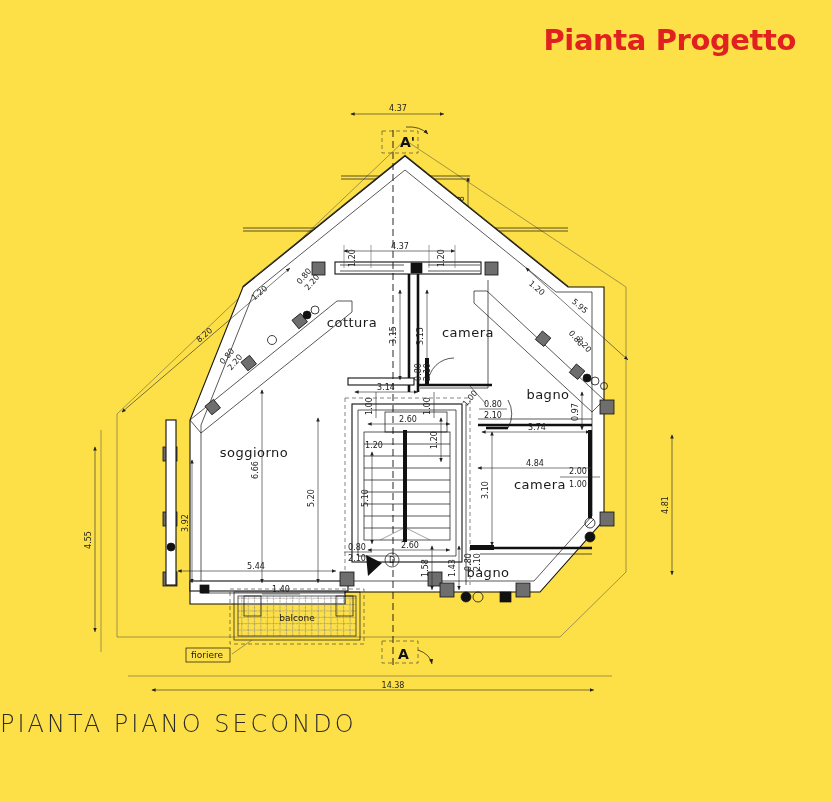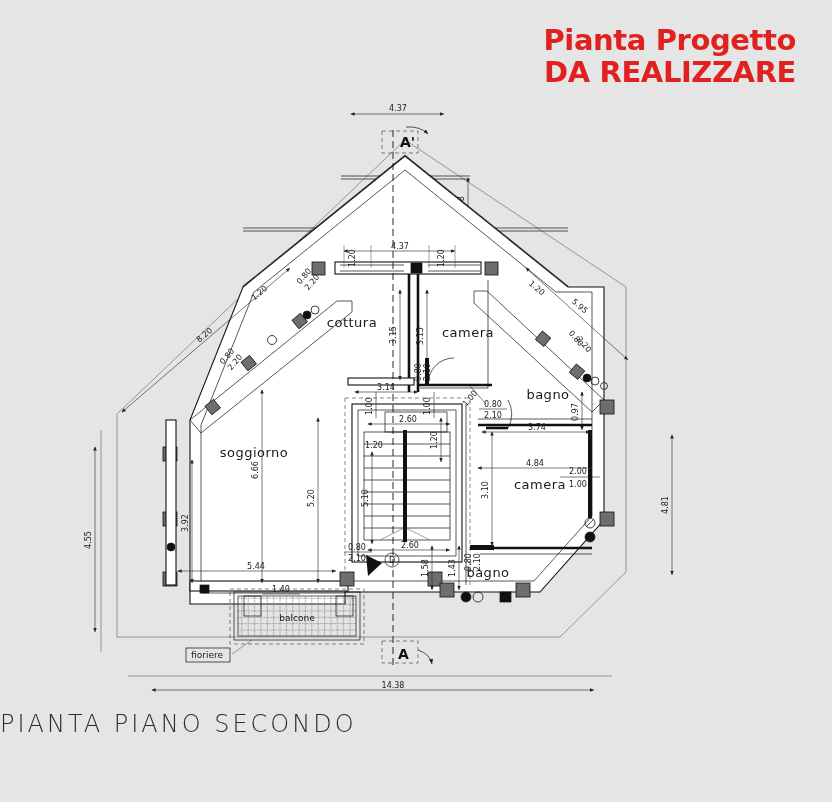--- a/index.html
+++ b/index.html
@@ -13,21 +13,21 @@
     position: relative;
     overflow: hidden;
     font-family: "Liberation Sans", sans-serif;
   }
 
   #sheet {
     position: absolute;
     left: 0; top: 0;
     width: 832px;
     height: 802px;
-    background: #e5e5e5;
+    background: #fde047;
   }
 
   
   .stamp {
     position: absolute;
     right: 36px;
     top: 24px;
     text-align: right;
     color: #e0211f;
     font-weight: bold;
@@ -97,21 +97,20 @@
   .fixture { fill: none; stroke: #111; stroke-width: 0.8; }
   .fixturefill { fill: #111; stroke: #111; stroke-width: 0.7; }
 </style>
 </head>
 <body>
 
 <div id="sheet">
 
   <div class="stamp">
     <span class="l1">Pianta Progetto</span>
-    <span class="l2">DA REALIZZARE</span>
   </div>
 
   <svg id="plan" viewBox="0 0 832 802">
 
     <defs>
       <pattern id="herringbone" width="10" height="10" patternUnits="userSpaceOnUse" patternTransform="rotate(0)">
         <path d="M0,10 L5,5 L10,10 M0,0 L5,5 L10,0" stroke="#8a8a8a" stroke-width="0.7" fill="none"></path>
       </pattern>
       <pattern id="herringboneDiag" width="9" height="9" patternUnits="userSpaceOnUse" patternTransform="rotate(45)">
         <path d="M0,9 L4.5,4.5 L9,9 M0,0 L4.5,4.5 L9,0" stroke="#8a8a8a" stroke-width="0.7" fill="none"></path>

